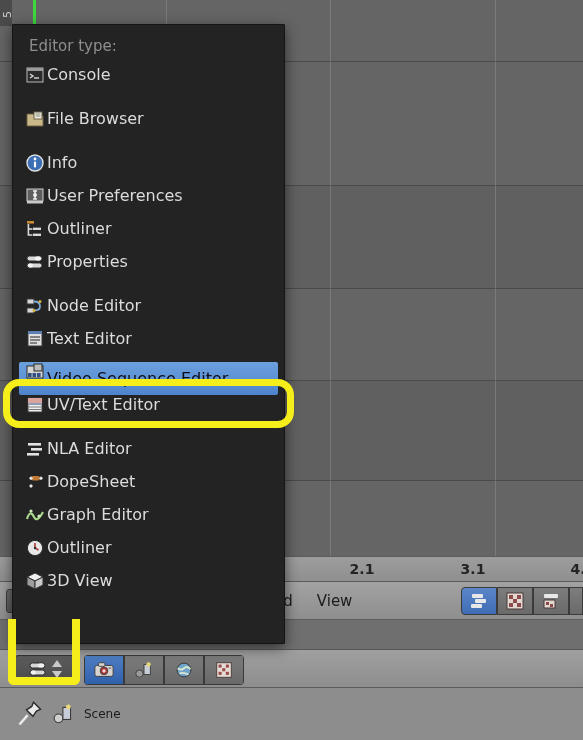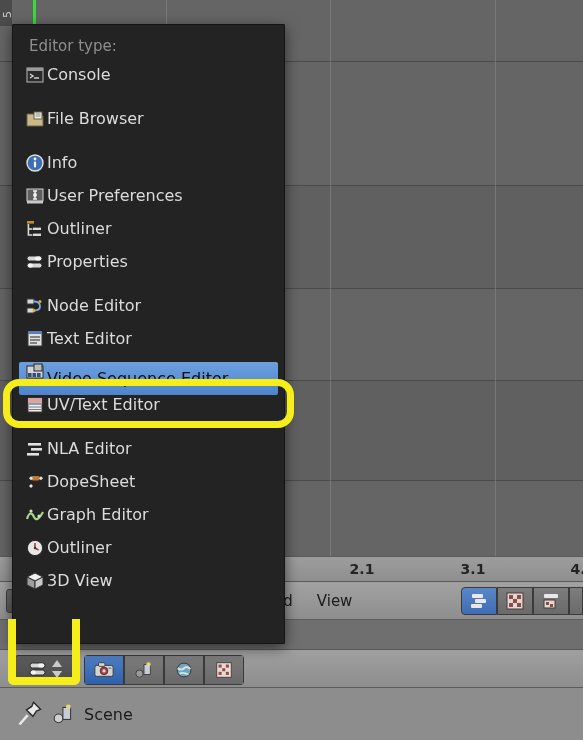--- a/index.html
+++ b/index.html
@@ -97,21 +97,21 @@
     display: flex; align-items: center; justify-content: center;
   }
   .prop-tab.active { background: linear-gradient(#4f7ec4,#2f60ab); }
 
   .scene-bar {
     position: absolute; left: 0; top: 688px; width: 583px; height: 52px;
     background: #8d8d8d;
     display: flex; align-items: center; gap: 8px; padding-left: 16px;
   }
   .scene-name {
-    font-size: 16px; color: #1b1b1b;
+    font-size: 12px; color: #1b1b1b;
     font-family: "DejaVu Sans", sans-serif;
     text-align: center;
   }
 
   
   .menu {
     position: absolute; left: 12px; top: 24px;
     width: 273px; height: 620px;
     background: #232323;
     border: 1px solid #151515;

